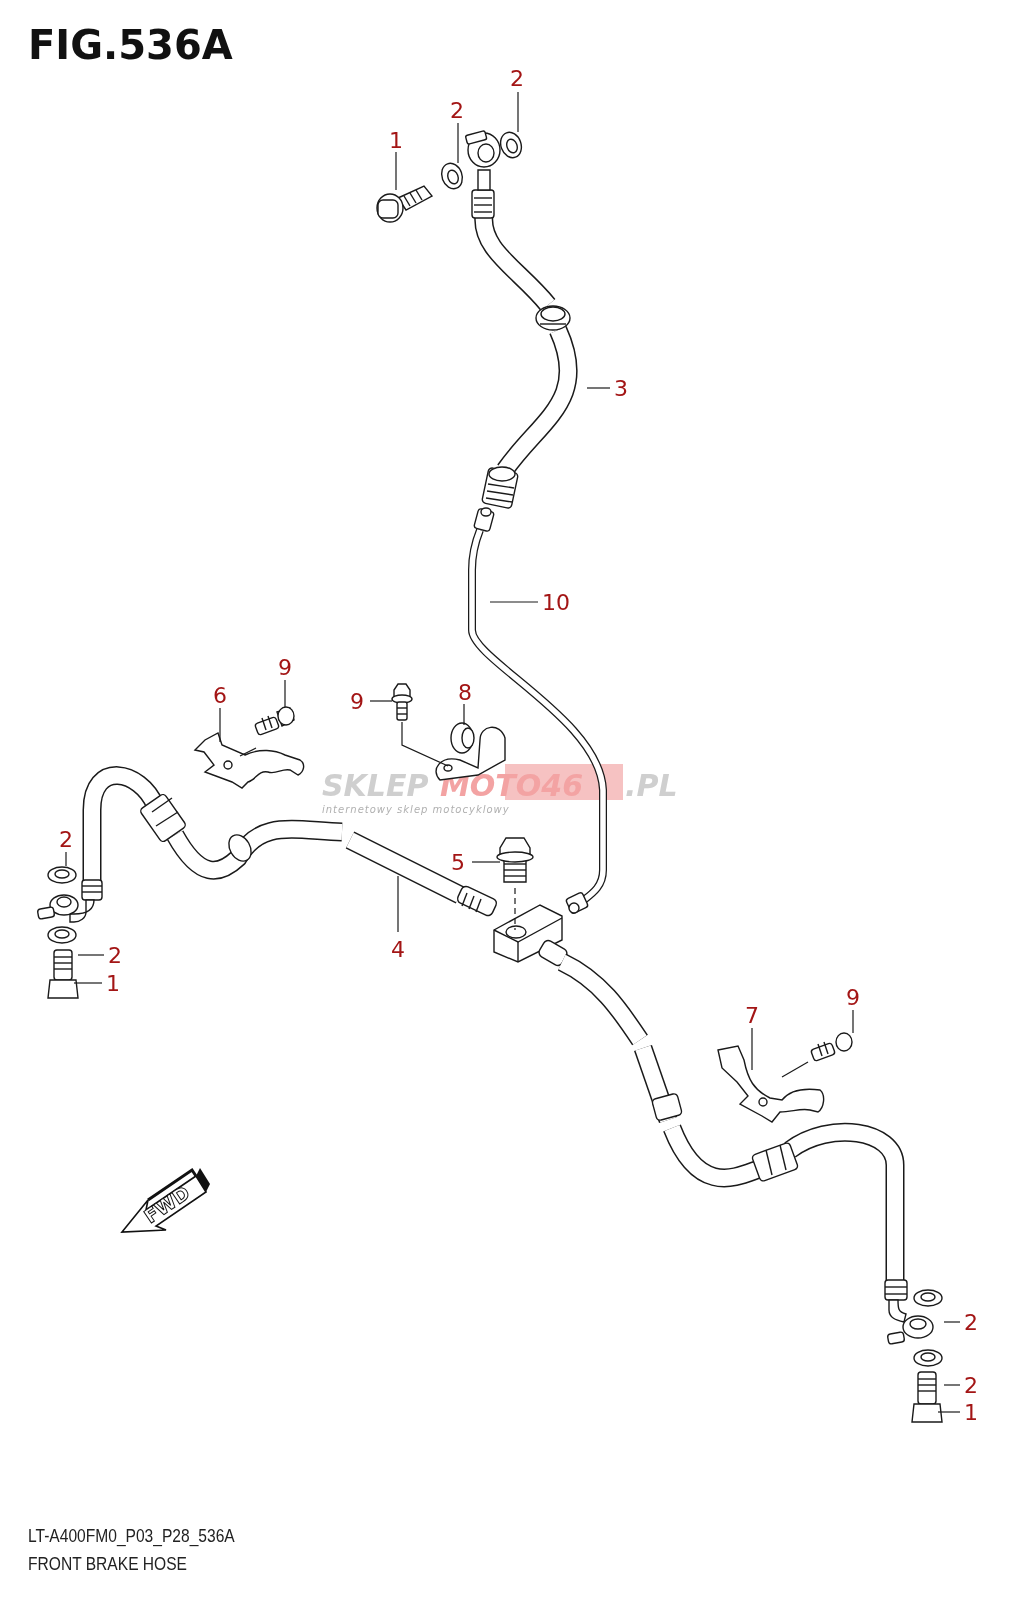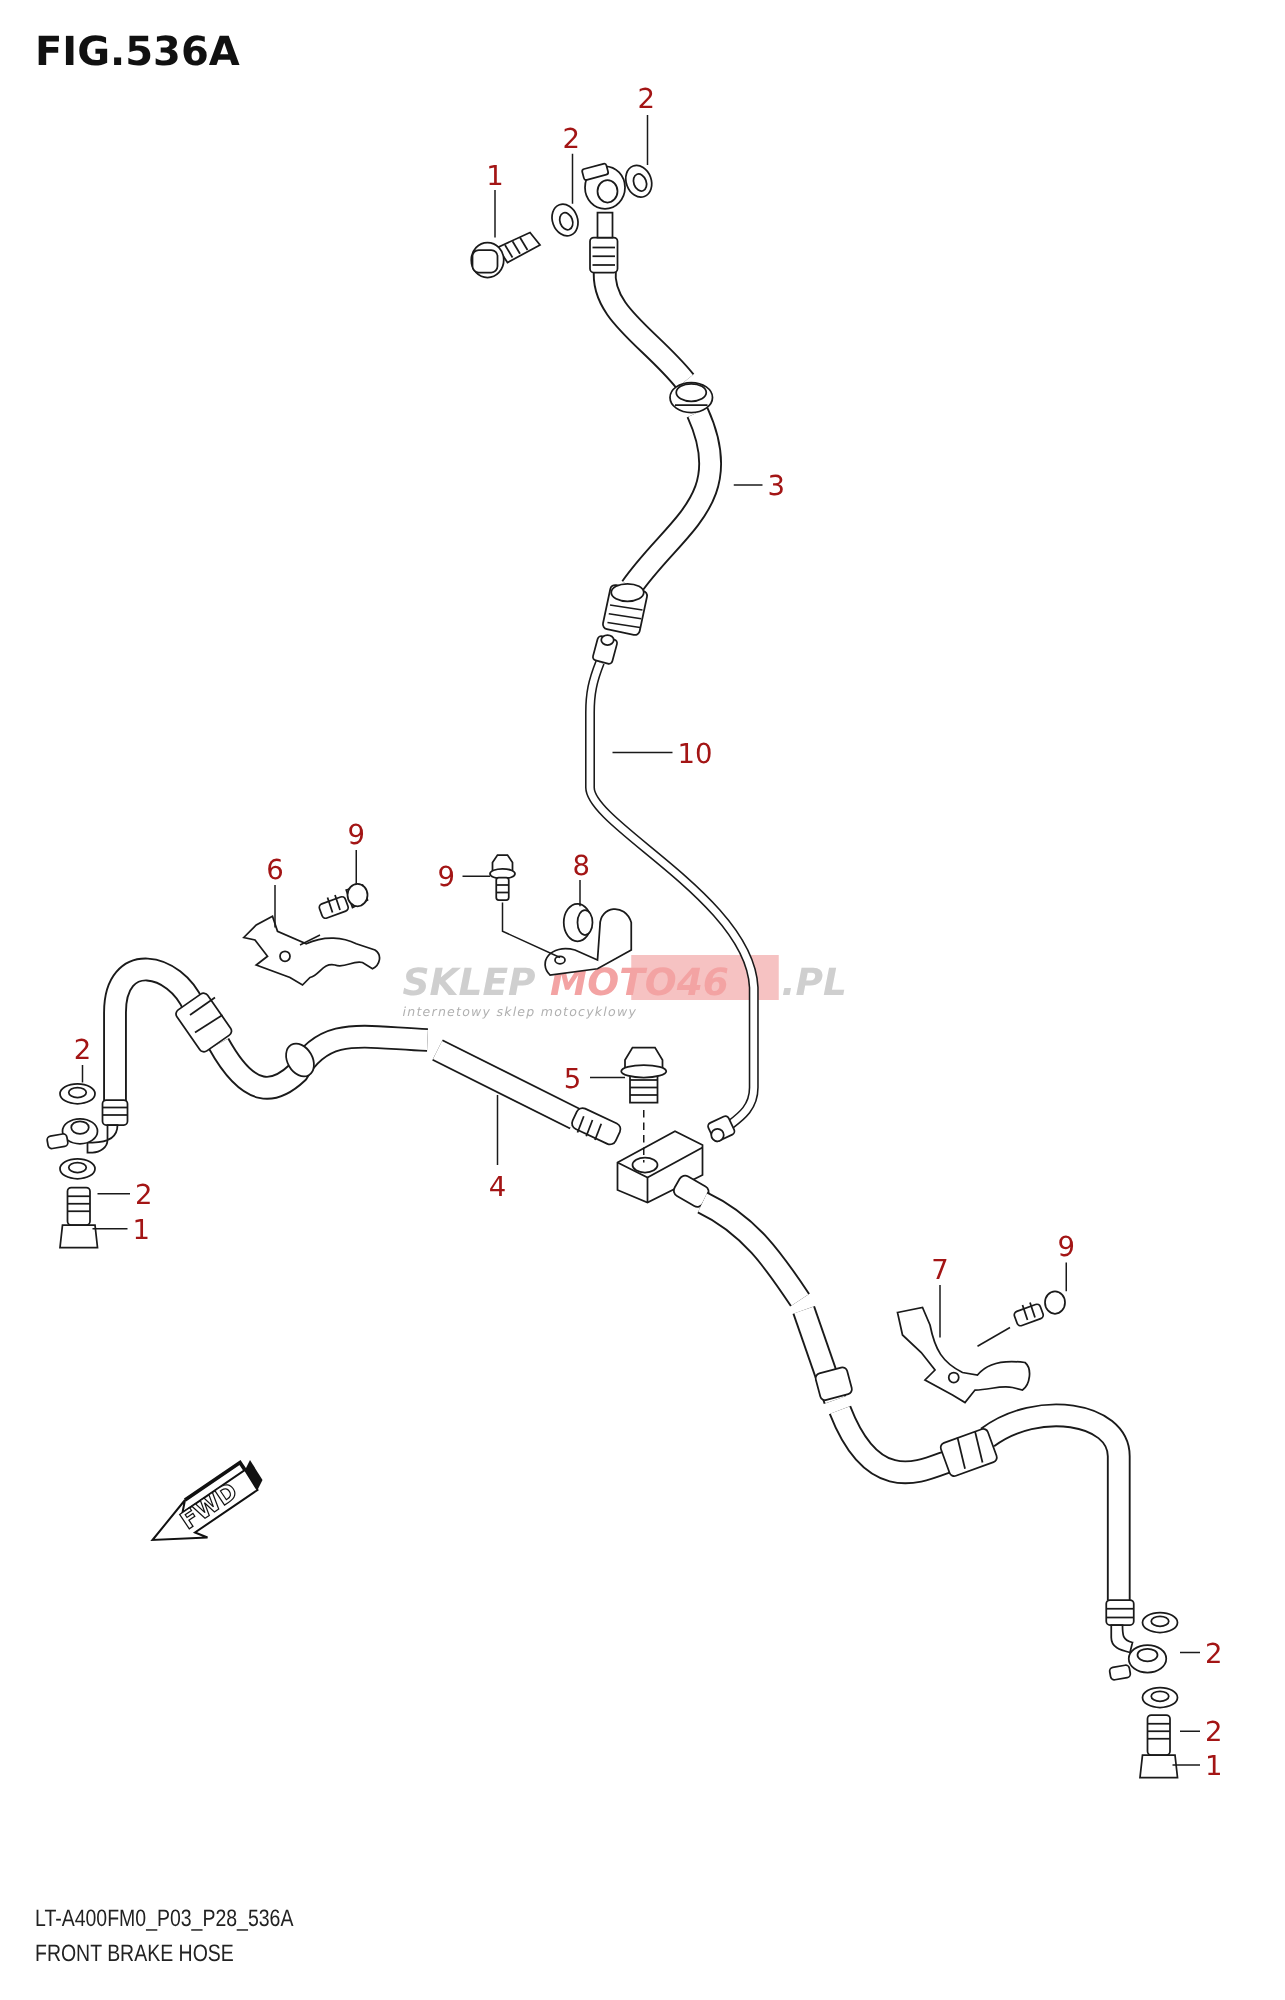--- a/index.html
+++ b/index.html
@@ -1,17 +1,17 @@
 <!DOCTYPE html>
 <html><head>
 <meta charset="utf-8">
 <style>
   html,body{margin:0;padding:0;background:#fff;}
   body{width:1028px;height:1600px;position:relative;overflow:hidden;font-family:"DejaVu Sans",sans-serif;}
-  .fig-title{position:absolute;left:28px;top:22px;font-family:"DejaVu Sans",sans-serif;font-weight:bold;font-size:32px;color:#111;letter-spacing:0px;text-align:right;}
+  .fig-title{position:absolute;left:28px;top:22px;font-family:"DejaVu Sans",sans-serif;font-weight:bold;font-size:40px;color:#111;letter-spacing:0px;text-align:right;}
   .footer-code{position:absolute;left:28px;top:1525px;font-family:"Liberation Sans",sans-serif;font-size:19px;color:#222;transform:scaleX(0.82);transform-origin:left;}
   .footer-name{position:absolute;left:28px;top:1553px;font-family:"Liberation Sans",sans-serif;font-size:19px;color:#222;transform:scaleX(0.82);transform-origin:left;}
   svg.diagram{position:absolute;left:0;top:0;}
   .callout{font-family:"DejaVu Sans",sans-serif;font-size:22px;fill:#a31515;}
   .wm-a{font-family:"DejaVu Sans",sans-serif;font-weight:bold;font-style:italic;font-size:30px;fill:#cfcfcf;}
   .wm-b{font-family:"DejaVu Sans",sans-serif;font-weight:bold;font-style:italic;font-size:30px;fill:#f3a3a3;}
   .wm-c{font-family:"DejaVu Sans",sans-serif;font-style:italic;font-size:10px;fill:#b0b0b0;letter-spacing:1px;}
   .ln{fill:none;stroke:#1a1a1a;stroke-width:1.4;}
   .hose{fill:none;stroke:#1a1a1a;stroke-width:19;stroke-linecap:butt;}
   .hose-in{fill:none;stroke:#fff;stroke-width:16;stroke-linecap:butt;}

